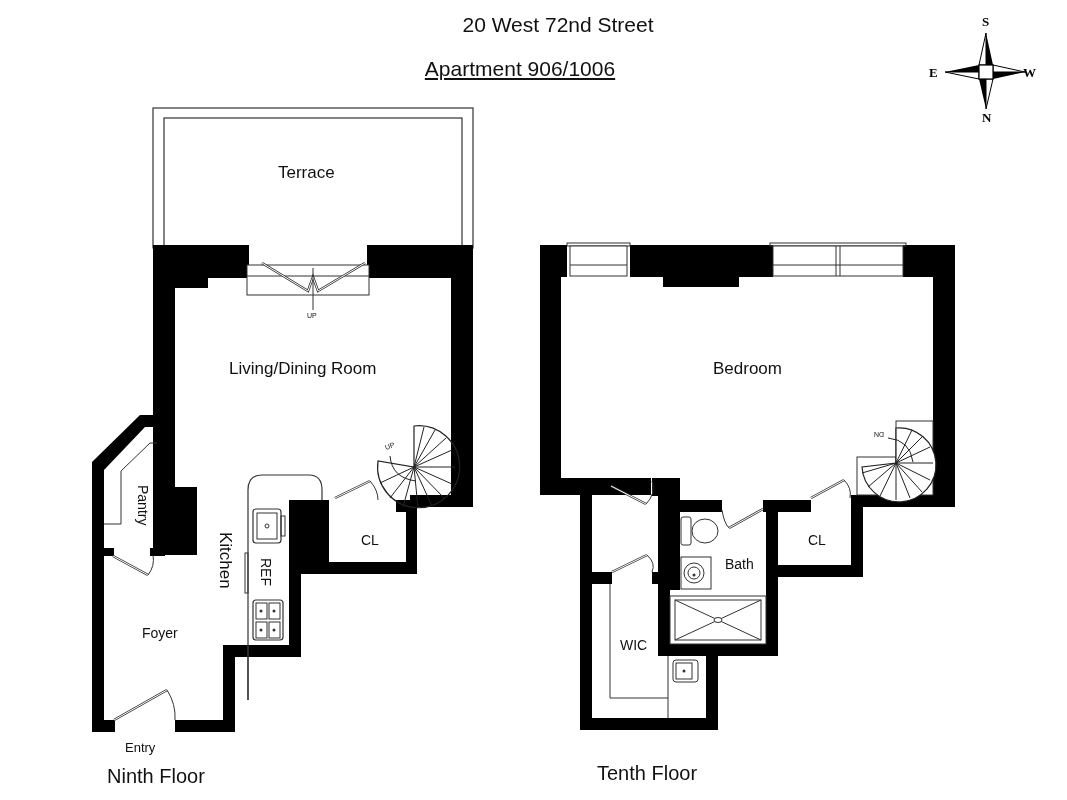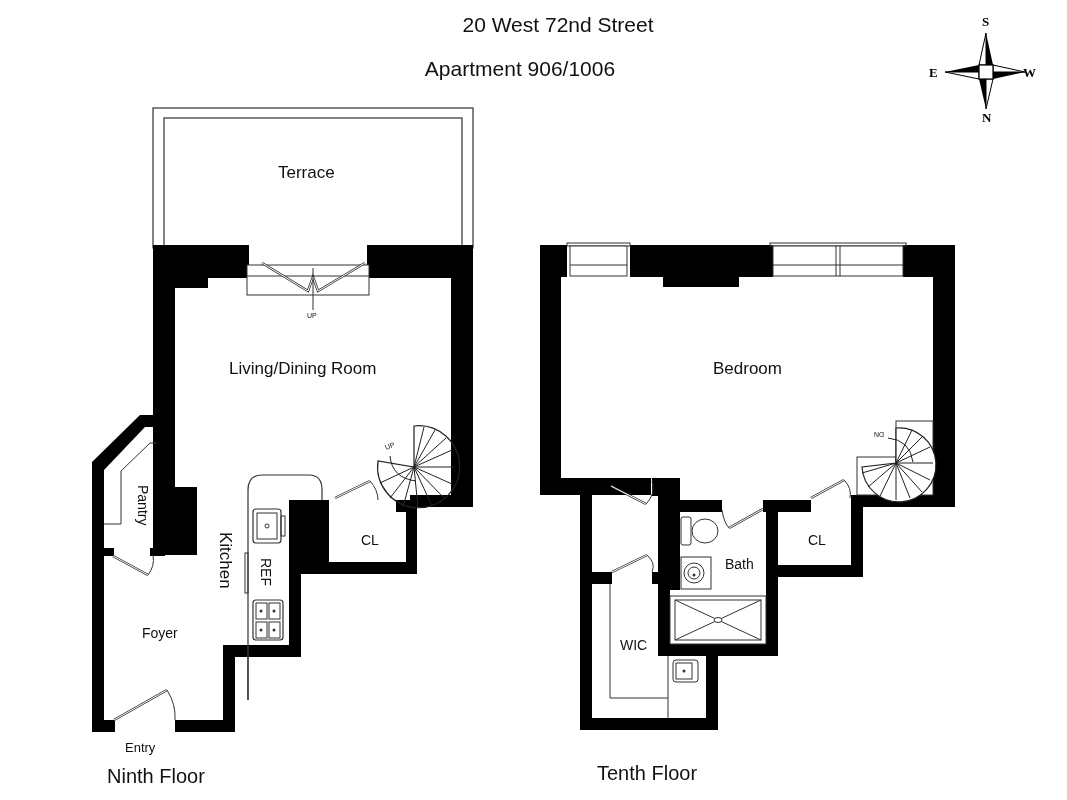--- a/index.html
+++ b/index.html
@@ -1,19 +1,19 @@
 <!DOCTYPE html>
 <html><head>
 <meta charset="utf-8">
 <style>
   html, body { margin:0; padding:0; background:#ffffff; }
   body { width:1067px; height:800px; position:relative; overflow:hidden; font-family:"Liberation Sans", sans-serif; color:#111; }
   .title { position:absolute; left:0; width:1040px; text-align:center; font-size:21px; line-height:26px; }
   .t1 { top:12px;padding-left:38px; }
-  .t2 { top:56px; }
+  .t2 { top:56px;text-decoration:underline; }
   .plan { position:absolute; left:0; top:0; }
   .lbl { font-family:"Liberation Sans", sans-serif; fill:#111; }
   .compass { position:absolute; left:925px; top:5px; }
 </style>
 </head>
 <body>
 
 <div class="title t1">20 West 72nd Street</div>
 <div class="title t2">Apartment 906/1006</div>
 

